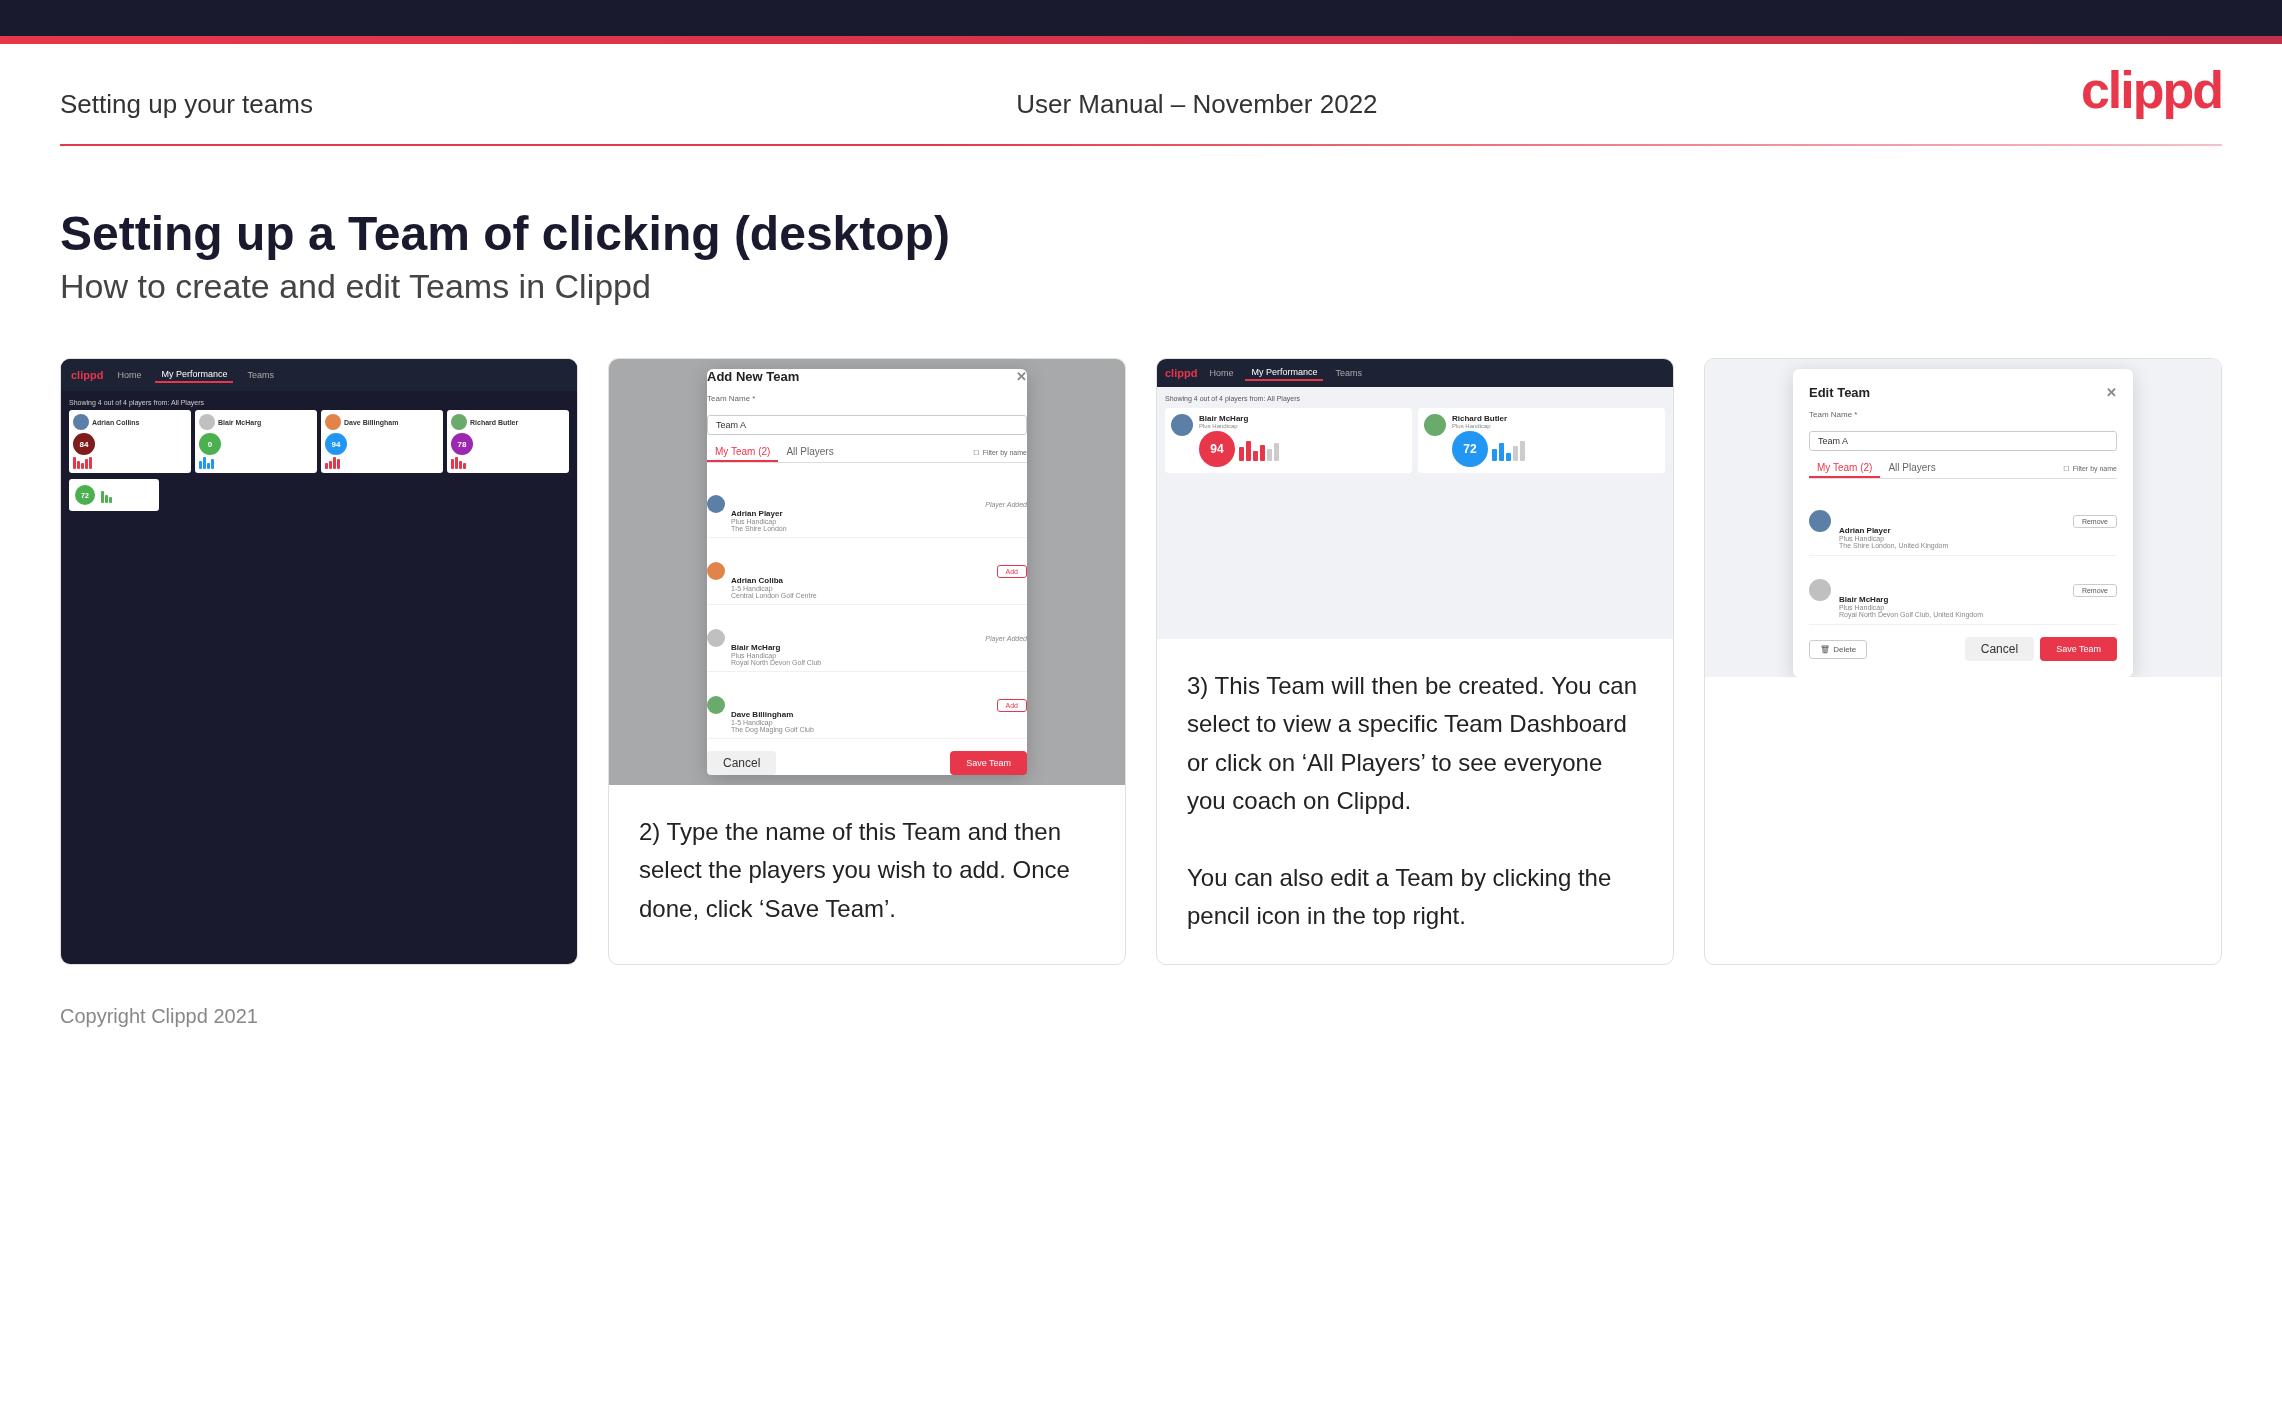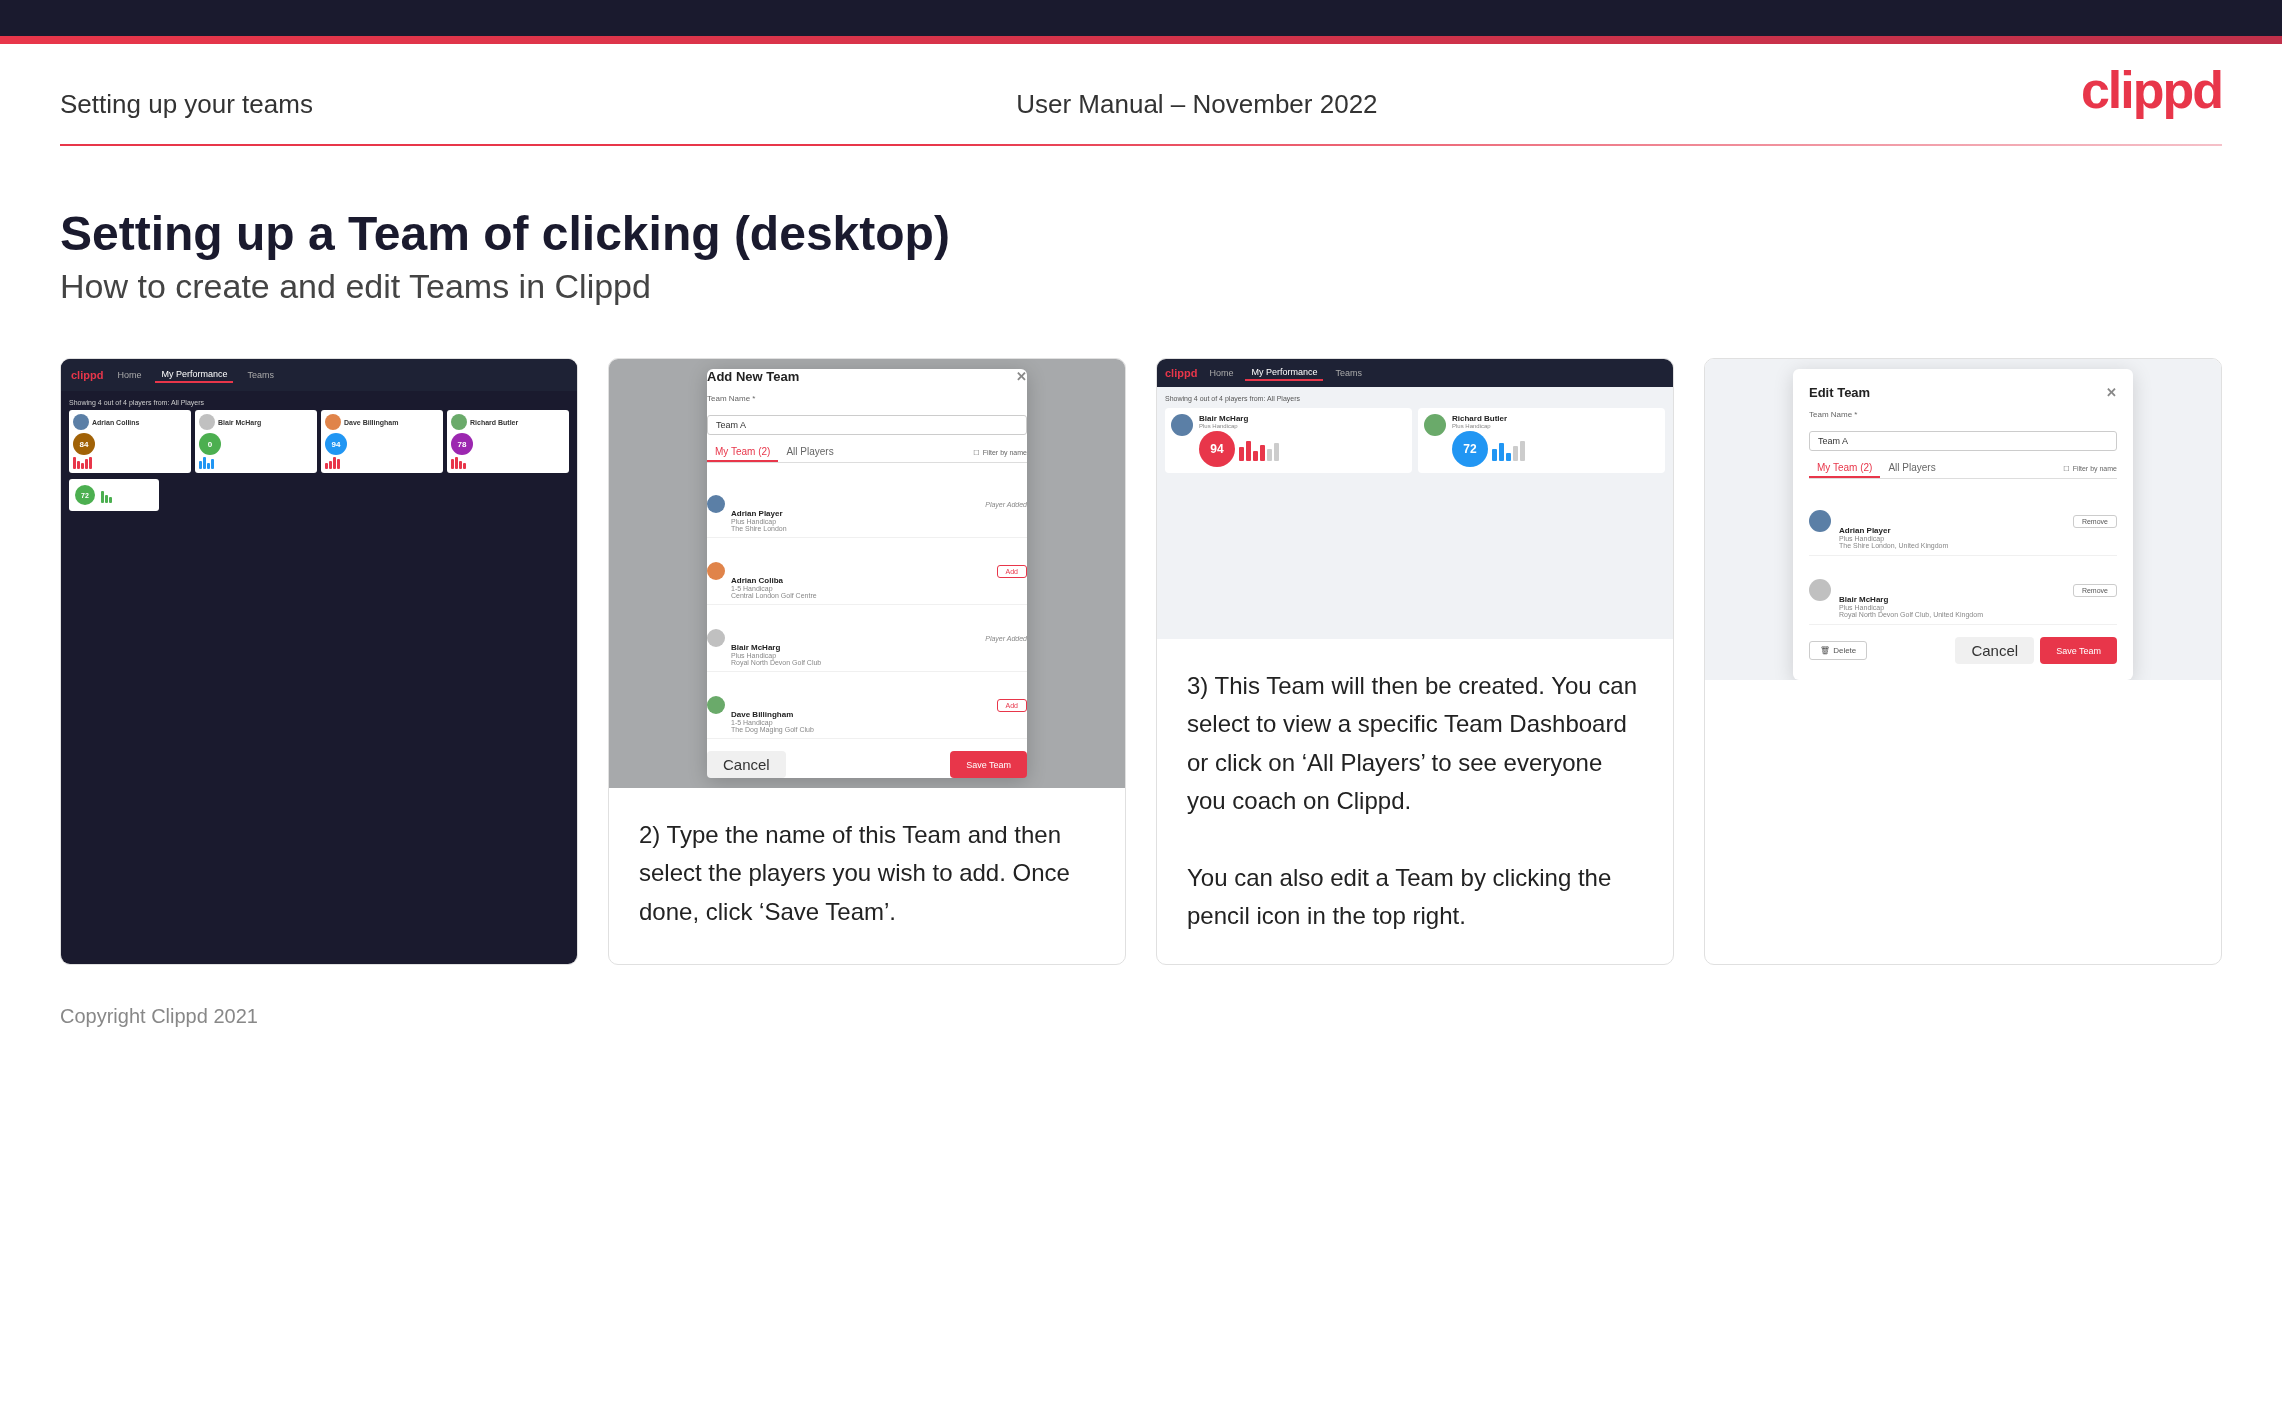--- a/index.html
+++ b/index.html
@@ -170,21 +170,21 @@
     }
     .mock-avatar.blue { background: #5b7fa6; }
     .mock-avatar.green { background: #6aaa6a; }
     .mock-avatar.orange { background: #e0844a; }
     .mock-player-name {
       font-size: 7px;
       color: #333;
       font-weight: bold;
     }
     .mock-score-badge {
-      background: #a16207;
+      background: #7f1d1d;
       color: #fff;
       border-radius: 50%;
       width: 22px;
       height: 22px;
       display: flex;
       align-items: center;
       justify-content: center;
       font-size: 8px;
       font-weight: bold;
       margin: 2px 0;
@@ -308,21 +308,21 @@
     .mock-modal-footer {
       display: flex;
       justify-content: space-between;
       margin-top: 12px;
       gap: 8px;
     }
     .mock-cancel-btn {
       background: #f0f0f0;
       border: none;
       color: #333;
-      font-size: 15px;
+      font-size: 12px;
       padding: 5px 16px;
       border-radius: 4px;
     }
     .mock-save-btn {
       background: #e8364a;
       border: none;
       color: #fff;
       font-size: 9px;
       padding: 5px 16px;
       border-radius: 4px;

